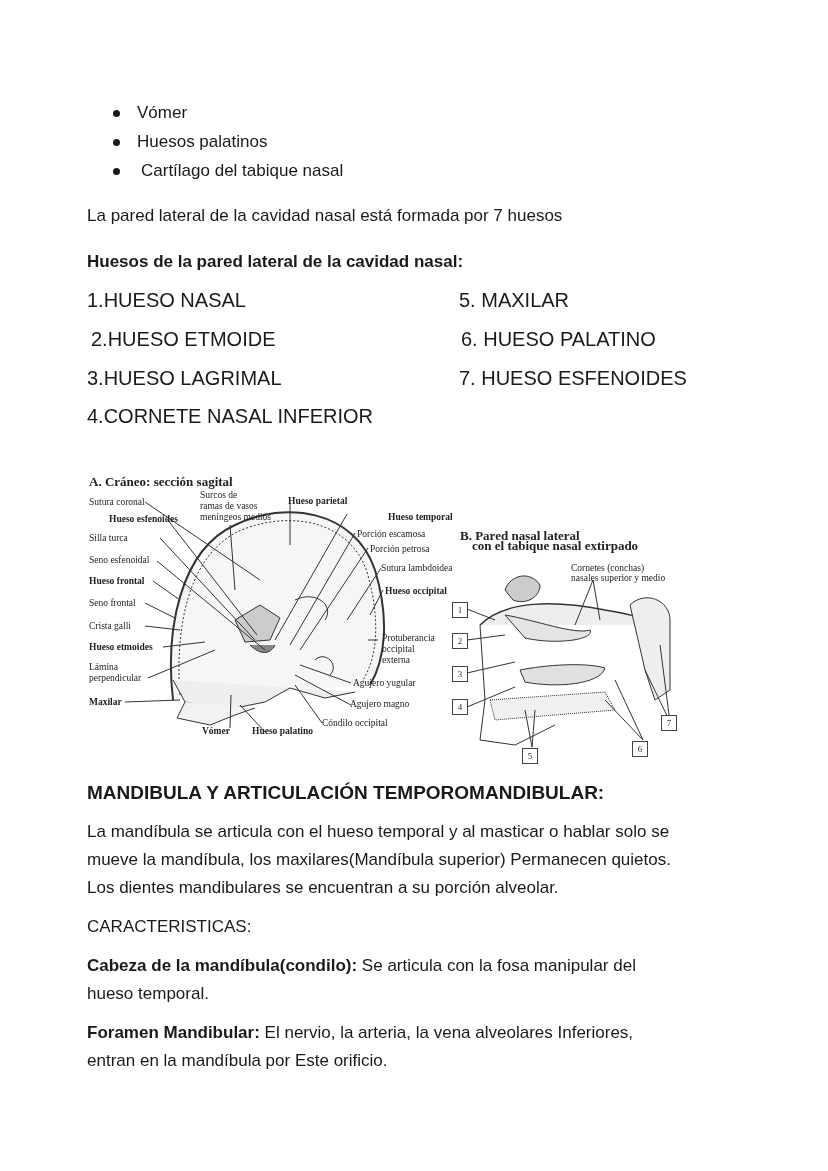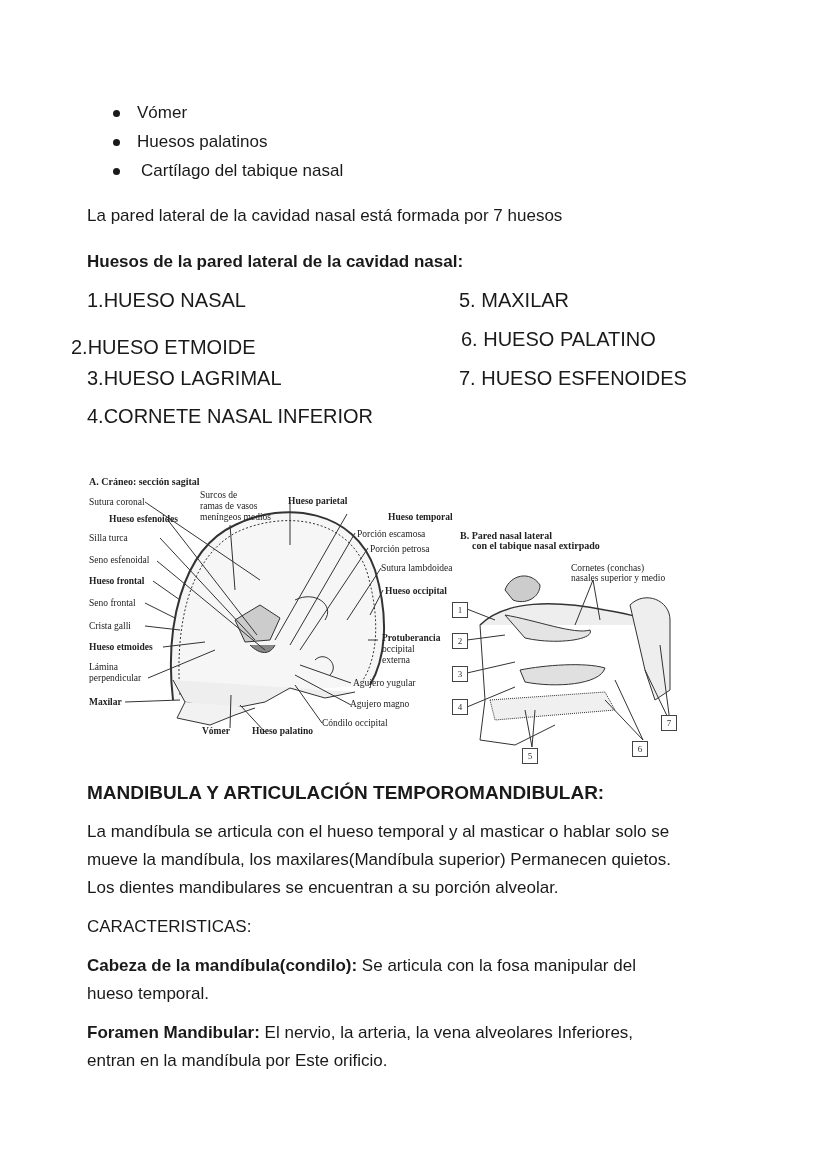--- a/index.html
+++ b/index.html
@@ -11,40 +11,40 @@
   .bullets li .dot { position: absolute; left: 5px; top: 8px; width: 7px; height: 7px; border-radius: 50%; background: #1a1a1a; }
   .bullets li.indent { padding-left: 33px; }
   .p { position: absolute; left: 87px; font-size: 17px; line-height: 22px; margin: 0; }
   .h-bold { font-weight: bold; }
   .grid-item { position: absolute; font-size: 20px; line-height: 22px; }
   .big-heading { position: absolute; left: 87px; top: 781px; font-size: 19px; font-weight: bold; line-height: 24px; }
   .para { position: absolute; left: 87px; width: 680px; font-size: 17px; line-height: 28px; margin: 0; }
   .figure { position: absolute; left: 85px; top: 470px; width: 605px; height: 300px; }
   .fig-label { position: absolute; font-family: "Liberation Serif", serif; font-size: 9.5px; line-height: 11px; color: #222; white-space: nowrap; }
   .fig-label.b { font-weight: bold; }
-  .fig-title { position: absolute; font-family: "Liberation Serif", serif; font-size: 10px; font-weight: bold; line-height: 11px; color: #222; white-space: nowrap; }
+  .fig-title { position: absolute; font-family: "Liberation Serif", serif; font-size: 13px; font-weight: bold; line-height: 11px; color: #222; white-space: nowrap; }
   .numbox { position: absolute; width: 14px; height: 14px; border: 1px solid #444; background: #fff; font-family: "Liberation Serif", serif; font-size: 9px; line-height: 14px; text-align: center; color: #333; }
 </style>
 </head>
 <body>
 
 <div class="page">
 
   <ul class="bullets">
     <li><span class="dot"></span><span>Vómer</span></li>
     <li><span class="dot"></span><span>Huesos palatinos</span></li>
     <li class="indent"><span class="dot"></span><span>Cartílago del tabique nasal</span></li>
   </ul>
 
   <p class="p" style="top:205px;">La pared lateral de la cavidad nasal está formada por 7 huesos</p>
   <p class="p h-bold" style="top:251px;">Huesos de la pared lateral de la cavidad nasal:</p>
 
   <div>
     <div class="grid-item" style="left:87px; top:289px;">1.HUESO NASAL</div>
-    <div class="grid-item" style="left:71px; top:328px;margin-top:8px;">2.HUESO ETMOIDE</div>
+    <div class="grid-item" style="left:91px; top:328px;">2.HUESO ETMOIDE</div>
     <div class="grid-item" style="left:87px; top:367px;">3.HUESO LAGRIMAL</div>
     <div class="grid-item" style="left:87px; top:405px;">4.CORNETE NASAL INFERIOR</div>
     <div class="grid-item" style="left:459px; top:289px;">5. MAXILAR</div>
     <div class="grid-item" style="left:461px; top:328px;">6. HUESO PALATINO</div>
     <div class="grid-item" style="left:459px; top:367px;">7. HUESO ESFENOIDES</div>
   </div>
 
   <div class="figure">
     <svg width="605" height="300" viewBox="0 0 605 300" style="position:absolute;left:0;top:0;">
 
@@ -123,21 +123,21 @@
     <div class="fig-label" style="left:115px; top:20px;">Surcos de</div>
     <div class="fig-label" style="left:115px; top:31px;">ramas de vasos</div>
     <div class="fig-label" style="left:115px; top:42px;">meníngeos medios</div>
     <div class="fig-label b" style="left:203px; top:26px;">Hueso parietal</div>
 
     <div class="fig-label b" style="left:263px; top:42px;margin-left:40px;">Hueso temporal</div>
     <div class="fig-label" style="left:272px; top:59px;">Porción escamosa</div>
     <div class="fig-label" style="left:285px; top:74px;">Porción petrosa</div>
     <div class="fig-label" style="left:296px; top:93px;">Sutura lambdoidea</div>
     <div class="fig-label b" style="left:300px; top:116px;">Hueso occipital</div>
-    <div class="fig-label" style="left:297px; top:163px;font-weight:bold;">Protuberancia</div>
+    <div class="fig-label" style="left:297px; top:163px;">Protuberancia</div>
     <div class="fig-label" style="left:297px; top:174px;">occipital</div>
     <div class="fig-label" style="left:297px; top:185px;">externa</div>
     <div class="fig-label" style="left:268px; top:208px;">Agujero yugular</div>
     <div class="fig-label" style="left:265px; top:229px;">Agujero magno</div>
     <div class="fig-label" style="left:237px; top:248px;">Cóndilo occipital</div>
 
     <div class="fig-label b" style="left:117px; top:256px;">Vómer</div>
     <div class="fig-label b" style="left:167px; top:256px;">Hueso palatino</div>
 
     <div class="fig-title" style="left:375px; top:60px;">B. Pared nasal lateral</div>

